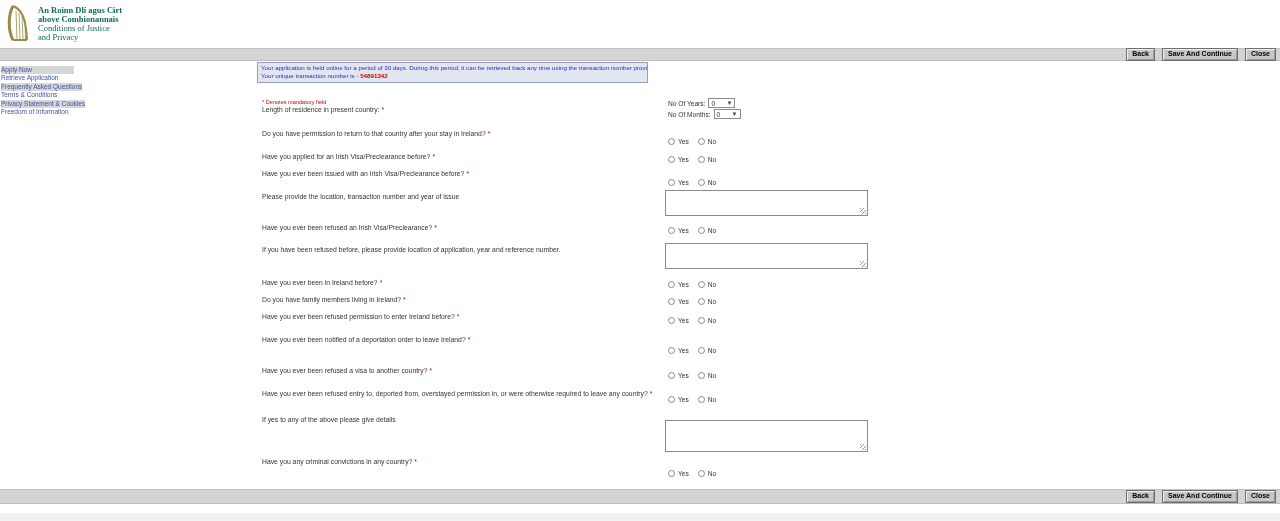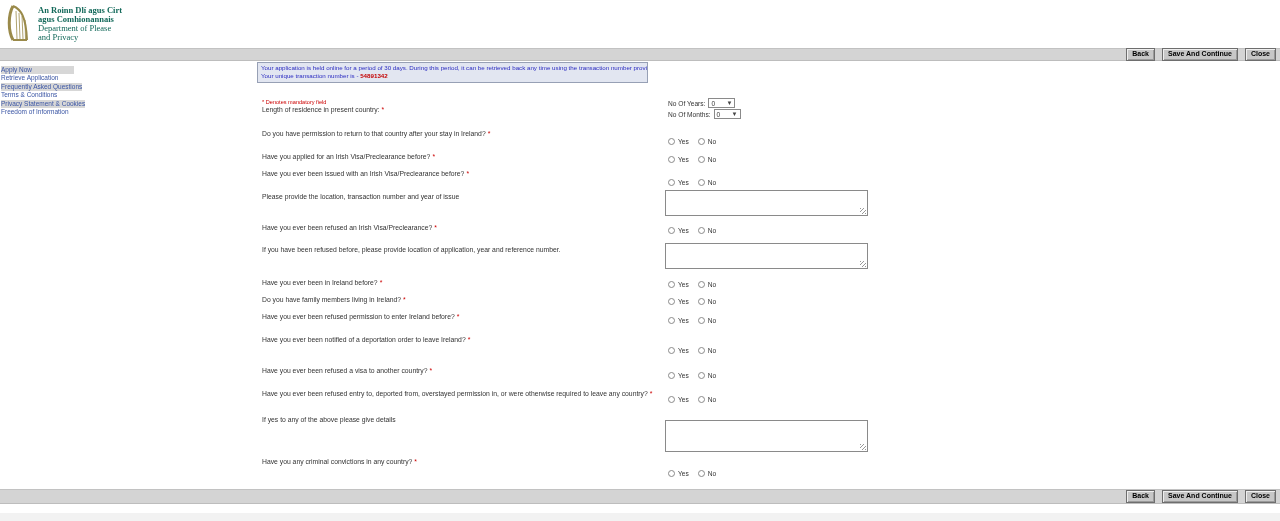--- a/index.html
+++ b/index.html
@@ -64,22 +64,22 @@
 
   <div id="header">
     <svg id="harp" width="26" height="38" viewBox="0 0 26 38">
       <path d="M7 2 C2 11 2 27 7 36" fill="none" stroke="#9a8a4a" stroke-width="3"></path>
       <path d="M7 2 C15 5 20 13 21 36" fill="none" stroke="#9a8a4a" stroke-width="2"></path>
       <path d="M7 36 L21 36" stroke="#9a8a4a" stroke-width="2"></path>
       <path d="M10 7 L11 35 M13 9 L14 35 M16 12 L17 35 M19 16 L19.5 35" stroke="#9a8a4a" stroke-width="0.8"></path>
     </svg>
     <div id="dept">
       <div class="b">An Roinn Dlí agus Cirt</div>
-      <div class="b">agus Comhionannais</div>
-      <div>Department of Please</div>
+      <div class="b">above Comhionannais</div>
+      <div>Conditions of Justice</div>
       <div>and Privacy</div>
     </div>
   </div>
 
   <div id="topbar" class="bar">
     <span class="btn">Back</span>
     <span class="btn">Save And Continue</span>
     <span class="btn">Close</span>
   </div>
 

